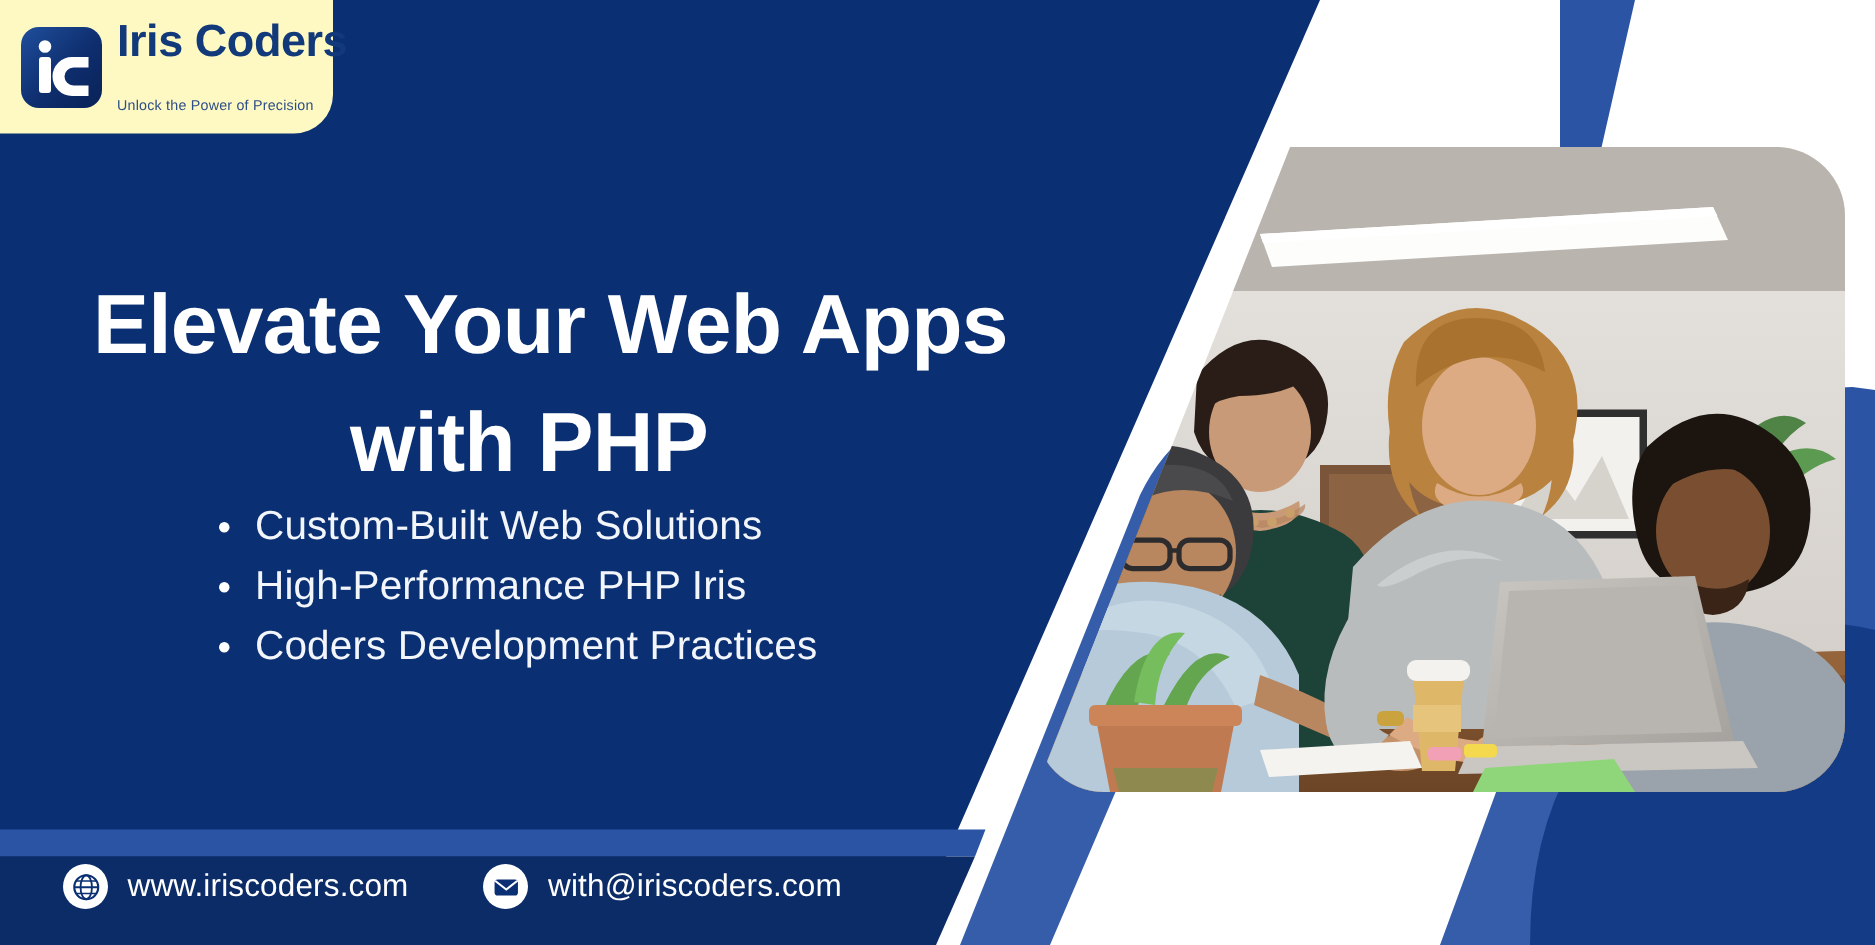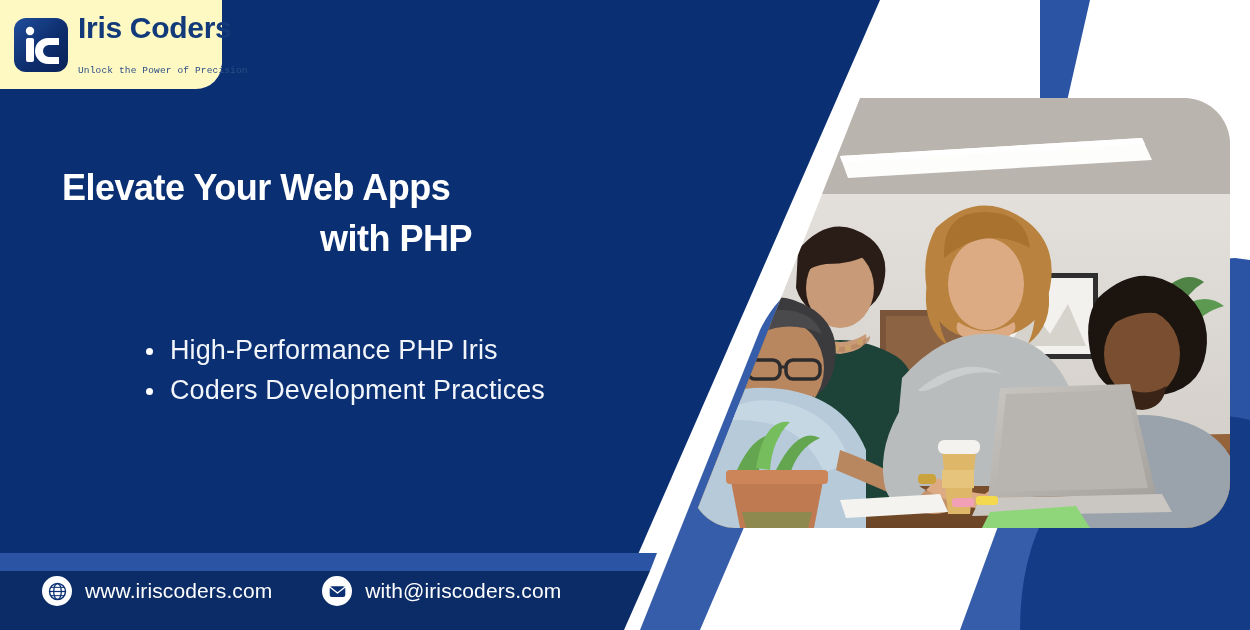--- a/index.html
+++ b/index.html
@@ -78,38 +78,38 @@
   .logo-name {
     font-family: "Liberation Sans Narrow", "Liberation Sans", sans-serif;
     font-size: 30px;
     font-weight: bold;
     color: #123a7a;
     letter-spacing: -0.3px;
     line-height: 1;
     white-space: nowrap;
   }
   .logo-tagline {
-    font-family: Liberation Mono, monospace;
+    font-family: Liberation Sans, sans-serif;
     font-size: 9.5px;
     color: #2e4f86;
     letter-spacing: 0.15px;
     margin-top: 22px;
     white-space: nowrap;
   }
 
   
   .headline {
     position: absolute;
     left: 62px;
     top: 138px;
     width: 620px;
     color: #ffffff;
     font-family: "Liberation Sans Narrow", "Liberation Sans", sans-serif;
     font-weight: bold;
-    font-size: 36px;
+    font-size: 56px;
     line-height: 1.42;
     letter-spacing: -0.5px;
   }
   .headline .line1 { display:block; text-align: left; }
   .headline .line2 { display:block; text-align: right; padding-right: 210px; }
 
   
   .bullets {
     position: absolute;
     left: 138px;
@@ -336,20 +336,21 @@
       <div class="logo-tagline">Unlock the Power of Precision</div>
     </div>
   </div>
 
   <h1 class="headline">
     <span class="line1">Elevate Your Web Apps</span>
     <span class="line2">with PHP</span>
   </h1>
 
   <ul class="bullets">
+    <li>Custom-Built Web Solutions</li>
     <li>High-Performance PHP Iris</li>
     <li>Coders Development Practices</li>
   </ul>
 
   <div class="contacts">
     <div class="contact">
       <span class="contact-icon">
         <svg width="19" height="19" viewBox="0 0 20 20">
           <circle cx="10" cy="10" r="8.4" fill="none" stroke="#0a2f72" stroke-width="1.5"></circle>
           <ellipse cx="10" cy="10" rx="4" ry="8.4" fill="none" stroke="#0a2f72" stroke-width="1.3"></ellipse>

